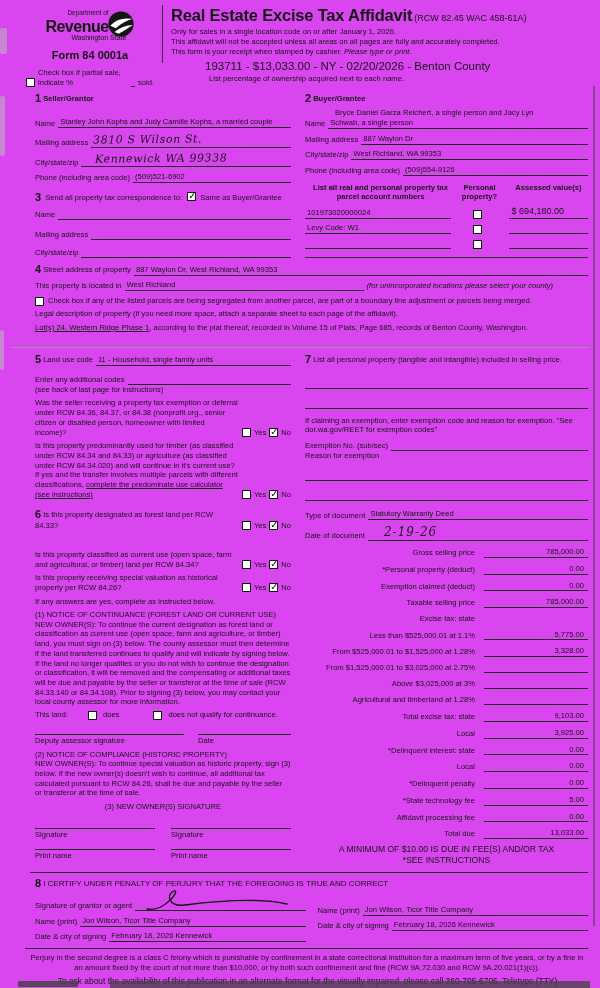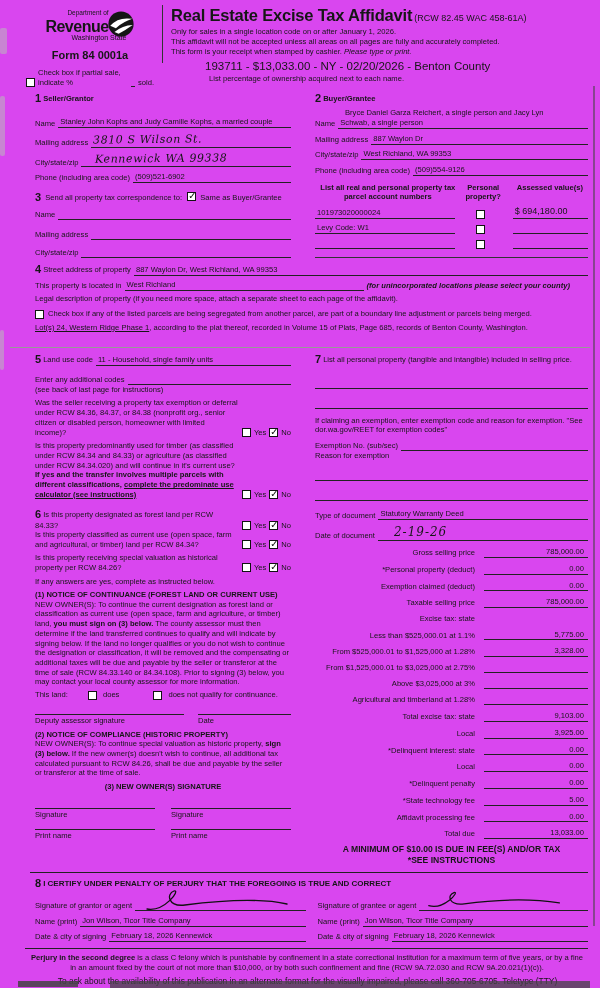--- a/index.html
+++ b/index.html
@@ -1,29 +1,29 @@
 <!DOCTYPE html>
 <html><head>
 <meta charset="utf-8">
 <style>
   html,body{margin:0;padding:0;background:#e8e8e8;}
   .page{position:relative;width:600px;height:988px;background:#d946ef;margin:0 auto;
         font-family:"Liberation Sans","DejaVu Sans",sans-serif;font-size:7.6px;
         color:#161616;line-height:1.28;overflow:hidden;}
-  .b{font-weight:bold}.i{font-style:italic}.u{text-decoration:underline}
+  .b{font-weight:normal}.i{font-style:italic}.u{text-decoration:underline}
   .sn{font-weight:bold;font-size:11px;margin-right:2px;vertical-align:-1px}
   .hd{font-weight:bold}
   .fld{display:flex;align-items:flex-end;gap:3px;margin-top:4.5px}
   .ln{flex:1;border-bottom:1px solid #222;min-height:10px;padding:0 2px}
   .cb{display:inline-block;width:7px;height:7px;border:1px solid #111;position:relative;flex:none;vertical-align:-1px;background:#fff}
   .cb.ck::after{content:"✓";position:absolute;top:-3px;left:0;font-size:9.5px;font-weight:bold;color:#111}
   .yn{display:flex;gap:3px;align-items:center;white-space:nowrap;flex:none;margin-left:4px}
   .hw{font-family:"DejaVu Serif",serif;font-style:italic;font-size:11px;letter-spacing:0.6px;transform:rotate(-0.6deg);display:inline-block}
   .hw2{font-family:"DejaVu Serif",serif;font-style:italic;font-size:12px;letter-spacing:1px;display:inline-block}
-  .cols{display:flex;gap:24px;padding:0 12px 0 35px}
+  .cols{display:flex;gap:14px;padding:0 12px 0 35px}
   .cl{width:256px;flex:none}
   .cr{flex:1;min-width:0}
   .qrow{display:flex;align-items:flex-end;margin-top:4px}
   .qtxt{flex:1}
   .trow{display:flex;align-items:flex-end;justify-content:flex-end;margin-top:6px}
   .tlab{text-align:right;white-space:nowrap}
   .tval{width:100px;flex:none;border-bottom:1px solid #222;text-align:right;margin-left:9px;padding:0 4px 0 0;min-height:9px}
   .tval.nb{border-bottom:none}
   .hr{border-top:1px solid #555;margin:5px 10px 4px 10px}
   .hr2{border-top:1px solid #222;margin:3px 12px 3px 30px}
@@ -180,25 +180,25 @@
   <div style="padding:4px 12px 0 35px">
     <div class="fld" style="margin-top:0">
       <span><span class="sn">4</span><span>Street address of property</span></span>
       <span class="ln"><span>887 Waylon Dr, West Richland, WA 99353</span></span>
     </div>
     <div class="fld">
       <span>This property is located in</span>
       <span class="ln" style="max-width:235px"><span>West Richland</span></span>
       <span class="b i">(for unincorporated locations please select your county)</span>
     </div>
-    <div style="margin-top:3px">Legal description of property (if you need more space, attach a separate sheet to each page of the affidavit).</div>
     <div style="display:flex;gap:4px;margin-top:5px;align-items:flex-start">
       <span class="cb" style="margin-top:1px"></span>
       <span>Check box if any of the listed parcels are being segregated from another parcel, are part of a boundary line adjustment or parcels being merged.</span>
     </div>
+    <div style="margin-top:3px">Legal description of property (if you need more space, attach a separate sheet to each page of the affidavit).</div>
     <div style="margin-top:4px"><span class="u">Lot(s) 24, Western Ridge Phase 1</span><span>, according to the plat thereof, recorded in Volume 15 of Plats, Page 685, records of Benton County, Washington.</span></div>
   </div>
 
   <div class="hr" style="margin-top:14px;border-top-color:#999"></div>
 
   <div class="cols" style="margin-top:2px">
 
     <div class="cl">
       <div class="fld" style="margin-top:0">
         <span><span class="sn">5</span><span>Land use code</span></span>
@@ -230,21 +230,21 @@
 
       <div class="qrow" style="margin-top:7px">
         <span class="qtxt"><span class="sn">6</span><span>Is this property designated as forest land per RCW 84.33?</span></span>
         <span class="yn">
           <span class="cb"></span>
             <span>Yes</span>
           <span class="cb ck"></span>
             <span>No</span>
         </span>
       </div>
-      <div class="qrow" style="margin-top:0">
+      <div class="qrow" style="margin-top:20px">
         <span class="qtxt">Is this property classified as current use (open space, farm and agricultural, or timber) land per RCW 84.34?</span>
         <span class="yn">
           <span class="cb"></span>
             <span>Yes</span>
           <span class="cb ck"></span>
             <span>No</span>
         </span>
       </div>
       <div class="qrow" style="margin-top:3px">
         <span class="qtxt">Is this property receiving special valuation as historical property per RCW 84.26?</span>
@@ -402,28 +402,20 @@
         <div class="fld">
             <span>Name (print)</span>
             <span class="ln"><span>Jon Wilson, Ticor Title Company</span></span>
           </div>
         <div class="fld">
             <span>Date &amp; city of signing</span>
             <span class="ln"><span>February 18, 2026 Kennewick</span></span>
           </div>
       </div>
       <div style="flex:1">
-        <div class="fld" style="margin-top:0">
-          <span>Signature of grantee or agent</span>
-          <span class="sigln">
-            <svg class="sigsvg" width="140" height="26" viewBox="0 0 150 26">
-              <path d="M4 18 C 20 23, 38 2, 31 4 C 23 7, 26 18, 42 16 C 72 12, 112 10, 144 15" fill="none" stroke="#111" stroke-width="1.3" stroke-linecap="round"></path>
-            </svg>
-          </span>
-        </div>
         <div class="fld">
             <span>Name (print)</span>
             <span class="ln"><span>Jon Wilson, Ticor Title Company</span></span>
           </div>
         <div class="fld">
             <span>Date &amp; city of signing</span>
             <span class="ln"><span>February 18, 2026 Kennewick</span></span>
           </div>
       </div>
     </div>

